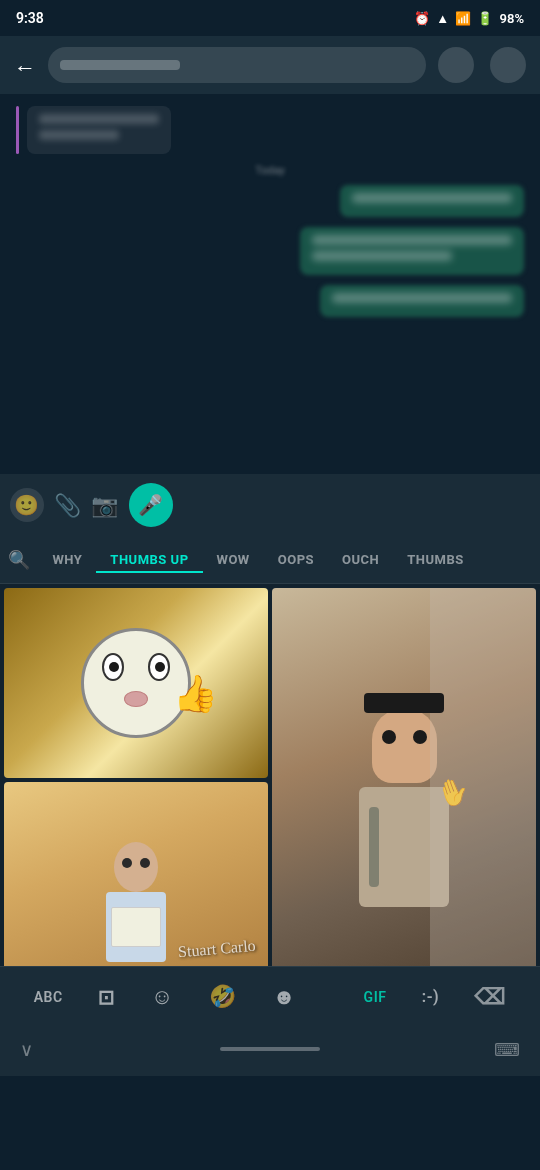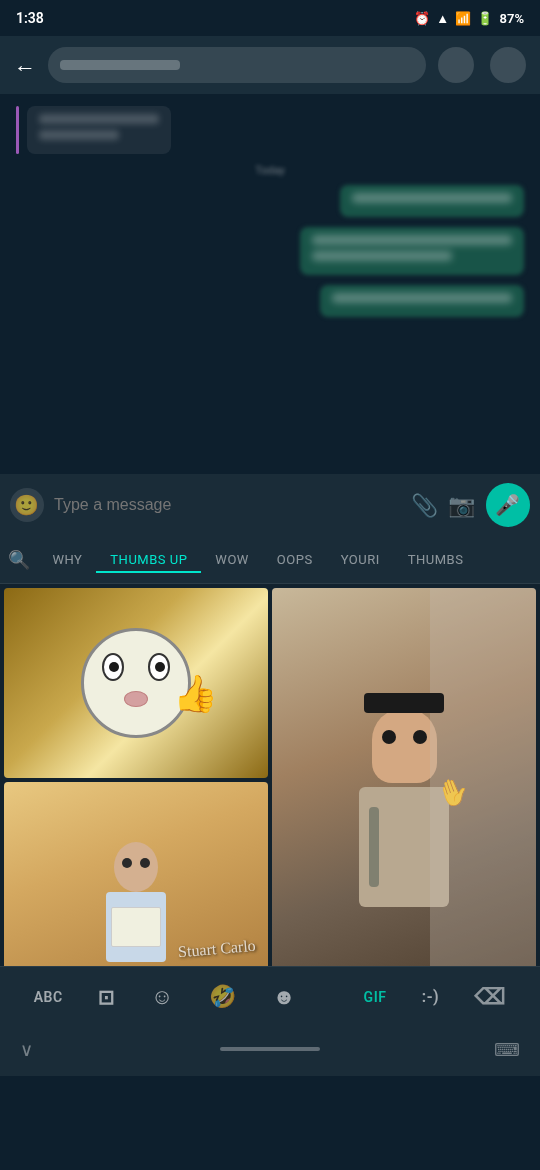--- a/index.html
+++ b/index.html
@@ -194,21 +194,21 @@
       color: rgba(255,255,255,0.6);
       font-size: 18px;
       margin-right: 8px;
       cursor: pointer;
       flex-shrink: 0;
     }
     .tab-item {
       padding: 6px 14px;
       color: rgba(255,255,255,0.5);
       font-size: 13px;
-      font-weight: 400;
+      font-weight: 700;
       cursor: pointer;
       white-space: nowrap;
       flex-shrink: 0;
       letter-spacing: 0.5px;
     }
     .tab-item.active {
       color: #00e5cc;
       border-bottom: 2px solid #00e5cc;
       padding-bottom: 4px;
     }
@@ -371,27 +371,27 @@
     }
     .keyboard-icon2 {
       color: rgba(255,255,255,0.4);
       font-size: 18px;
     }
   </style>
 </head>
 <body>
 
 <div class="status-bar">
-  <span>1:38</span>
+  <span>9:38</span>
   <div class="status-right">
     <span>⏰</span>
     <span>▲</span>
     <span>📶</span>
     <span>🔋</span>
-    <span>87%</span>
+    <span>98%</span>
   </div>
 </div>
 
 <div class="top-nav">
   <span class="back-icon">←</span>
   <div class="nav-contact">
     <div class="nav-contact-bar"></div>
   </div>
   <div class="nav-actions">
     <div class="nav-dot"></div>
@@ -428,35 +428,34 @@
     <div class="msg-bubble-sent">
       <div class="blurred-line" style="width:180px; background: rgba(255,255,255,0.3);"></div>
     </div>
   </div>
 </div>
 
 <div class="message-input-area">
   <div class="emoji-btn">
     <span>🙂</span>
   </div>
-  <input class="text-input-field" type="text" placeholder="Type a message" style="">
   <span class="attach-btn">📎</span>
   <span class="camera-btn">📷</span>
   <div class="mic-btn">
     <span>🎤</span>
   </div>
 </div>
 
 <div class="gif-tabs">
   <span class="search-icon-btn">🔍</span>
   <div class="tab-item">WHY</div>
   <div class="tab-item active" style="border-bottom:2px solid #00e5cc; color:#00e5cc;">THUMBS UP</div>
   <div class="tab-item">WOW</div>
   <div class="tab-item">OOPS</div>
-  <div class="tab-item">YOURI</div>
+  <div class="tab-item">OUCH</div>
   <div class="tab-item">THUMBS</div>
 </div>
 
 <div class="gif-grid">
 
   <div class="gif-cell" style="height:190px;">
     <div class="gif-shaun">
       <div class="shaun-body">
         <div class="shaun-eye-left">
           <div class="shaun-pupil"></div>

